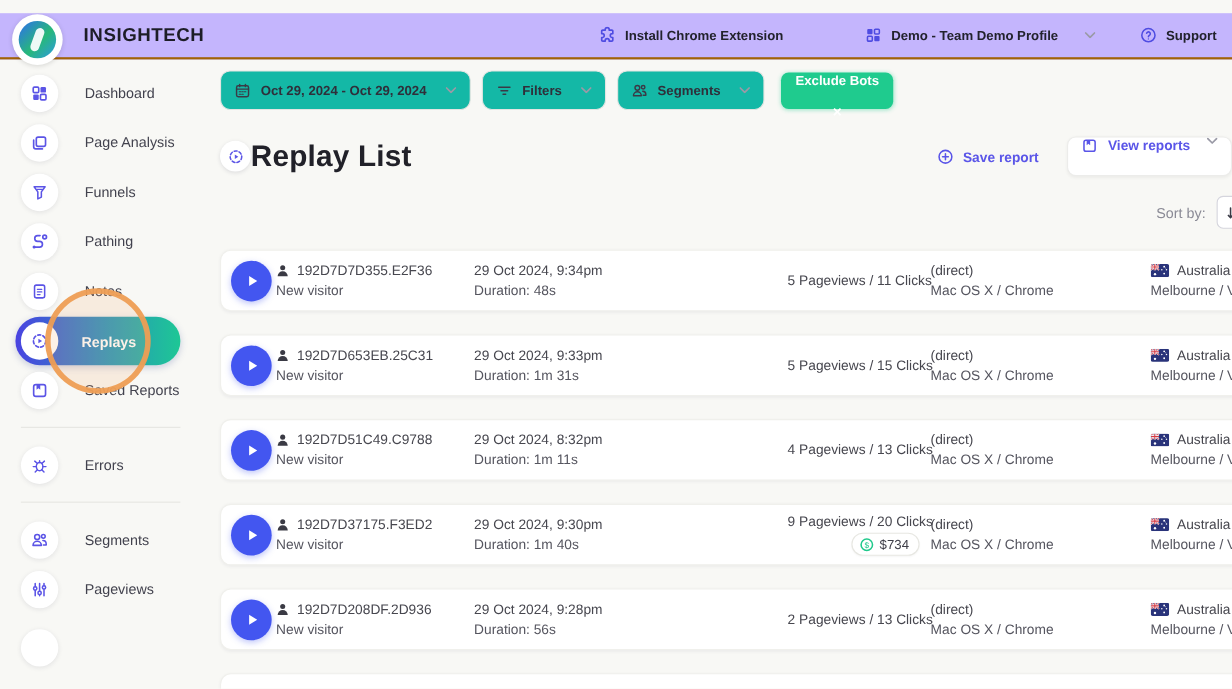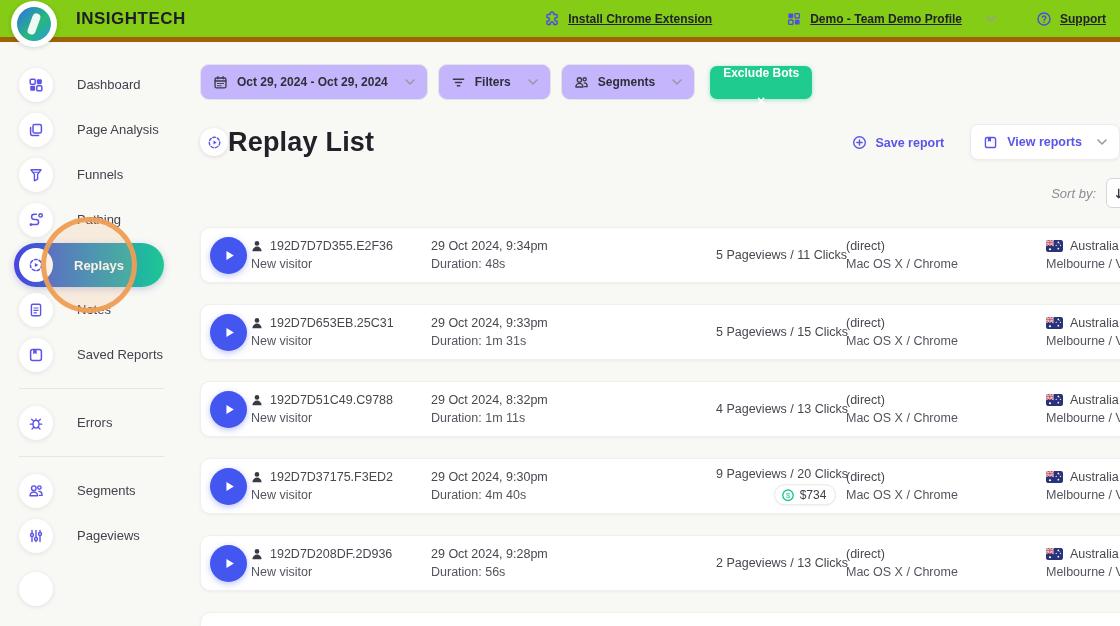--- a/index.html
+++ b/index.html
@@ -2,31 +2,31 @@
 <html><head>
 <meta charset="utf-8">
 <style>
   * { margin:0; padding:0; box-sizing:border-box; }
   html,body { width:1120px; height:626px; }
   body { position:relative; overflow:hidden; background:#f8f8f5; color:#24242e;
          font-family:"Liberation Sans", sans-serif; }
   svg { display:block; }
 
   
-  .header { position:absolute; top:0; left:0; width:1120px; height:42px; background:#84cc16;
-            border-bottom:5px solid #a16207; display:flex; align-items:center; z-index:30; }
+  .header { position:absolute; top:12px; left:0; width:1120px; height:42px; background:#c4b5fd;
+            border-bottom:2px solid #a16207; display:flex; align-items:center; z-index:30; }
   .logo-wrap { position:absolute; left:11px; top:1px; width:46px; height:46px; background:#fff;
                border-radius:50%; box-shadow:0 1px 5px rgba(0,0,0,.14); display:flex;
                align-items:center; justify-content:center; z-index:31; }
   .logo { width:34px; height:34px; border-radius:50%; position:relative; overflow:hidden;
           background:linear-gradient(135deg,#2f6df1 0%,#27b879 55%,#2e9ae0 100%); }
   .logo::after { content:""; position:absolute; left:13px; top:6px; width:8px; height:22px;
                  background:rgba(255,255,255,.92); border-radius:4px; transform:rotate(20deg); }
   .brand { margin-left:76px; font-size:17px; font-weight:bold; letter-spacing:.5px; color:#1d1d27; }
-  .header-right { margin-left:auto; display:flex; align-items:center; padding-right:14px;text-decoration:underline; }
+  .header-right { margin-left:auto; display:flex; align-items:center; padding-right:14px; }
   .h-action { display:flex; align-items:center; gap:8px; font-size:12px; font-weight:bold;
               color:#22222c; cursor:pointer; white-space:nowrap; }
   .h-action .acc { color:#4f4ce2; }
   .h-install { margin-right:74px; }
   .h-profile { margin-right:40px; }
   .h-profile .chev { margin-left:16px; color:#9a9aa6; }
 
   
   .sidebar { position:absolute; left:0; top:42px; width:196px; bottom:0; padding-top:20px; overflow:visible; }
   .sb-item { position:relative; height:45px; display:flex; align-items:center; padding-left:19px;
@@ -44,49 +44,49 @@
   .sb-item.active .sb-icon { box-shadow:none; }
   .annot { position:absolute; left:27px; top:-26px; width:96px; height:96px; border-radius:50%;
            border:5px solid rgba(238,158,84,.95); background:rgba(245,180,120,.18);
            z-index:6; pointer-events:none; }
   .sb-divider { height:1px; background:#e5e5e1; margin:11px 32px 11px 19px; }
   .sb-partial { margin-top:8px; }
 
   
   .main { position:absolute; left:196px; top:42px; width:924px; bottom:0; padding:22px 0 0 4px; }
   .toolbar { display:flex; align-items:center; gap:10px; }
-  .tb-btn { height:36px; background:#c4b5fd; border:1px solid #e3e5e2; border-radius:9px;
+  .tb-btn { height:36px; background:#14b8a6; border:1px solid #e3e5e2; border-radius:9px;
             display:flex; align-items:center; gap:9px; padding:0 12px; font-size:12px;
             font-weight:bold; color:#2f2f3a; cursor:pointer; white-space:nowrap; }
   .tb-btn .ic { color:#3a3a46; }
   .chev { color:#9a9aa6; }
   .tb-btn .chev { margin-left:8px; }
   .chip { height:33px; background:#1fcb8e; border-radius:7px; color:#fff; font-size:12px;
           font-weight:bold; display:flex; align-items:center; gap:14px; padding:0 13px;
           margin-left:5px; cursor:pointer; box-shadow:0 1px 4px rgba(31,203,142,.45);flex-direction:column; }
   .chip .x { font-size:14px; line-height:1; cursor:pointer; }
 
   .title-row { display:flex; align-items:center; margin-top:22px; height:40px; }
   .title-badge { width:28px; height:28px; border-radius:50%; background:#fff; color:#5b54e6;
                  box-shadow:0 1px 4px rgba(30,30,60,.13); display:flex; align-items:center;
                  justify-content:center; }
   .title-badge svg { width:15px; height:15px; }
   .page-title { font-size:27px; font-weight:bold; color:#212129; letter-spacing:.2px; }
   .title-actions { margin-left:auto; display:flex; align-items:center; gap:26px; }
   .save-report { display:flex; align-items:flex-end; gap:8px; color:#5a55e8; font-size:12.5px;
                  font-weight:bold; cursor:pointer; white-space:nowrap; }
   .view-reports { height:36px; background:#fff; border:1px solid #ececea; border-radius:8px;
-                  display:flex; align-items:center; gap:9px; padding:0 12px; color:#5a55e8;
+                  display:flex; gap:9px; padding:0 12px; color:#5a55e8;
                   font-size:12.5px; font-weight:bold; cursor:pointer; white-space:nowrap;
                   box-shadow:0 1px 3px rgba(0,0,0,.05); }
   .view-reports .chev { margin-left:6px; }
 
   .sort-row { margin-top:16px; display:flex; justify-content:flex-end; align-items:center;
               gap:10px; margin-right:-16px; }
-  .sort-label { color:#8b8b96; font-size:13px;font-style:italic; }
+  .sort-label { color:#8b8b96; font-size:13px; }
   .sort-btn { width:30px; height:30px; border:1px solid #d5d5dd; border-radius:6px; background:#fff;
               display:flex; align-items:center; justify-content:center; color:#3a3a46; cursor:pointer; }
 
   .replay-list { margin-top:19px; display:flex; flex-direction:column; gap:21px; }
   .replay-card { position:relative; width:944px; height:56px; background:#fff;
                  border:1px solid #f0f0ec; border-radius:10px; box-shadow:0 1px 3px rgba(25,25,60,.05); }
   .play-btn { position:absolute; left:9px; top:9px; width:37px; height:37px; border-radius:50%;
               background:#4356f0; display:flex; align-items:center; justify-content:center;
               cursor:pointer; box-shadow:0 2px 6px rgba(67,86,240,.35); }
   .play-btn svg { margin-left:2px; }
@@ -207,43 +207,43 @@
             <circle cx="3" cy="12.6" r="1.4" fill="currentColor" stroke="none"></circle>
             <circle cx="12.6" cy="3.4" r="1.7"></circle>
           </svg>
         </span>
         <span class="sb-label">Pathing</span>
       </div>
     </div>
 
     <div>
 
+      <div class="sb-item">
+
+        <span class="sb-icon">
+          <svg viewBox="0 0 16 16" fill="none" stroke="currentColor" stroke-width="1.4" stroke-linecap="round">
+            <rect x="3.4" y="2.2" width="9.2" height="11.6" rx="1.6"></rect>
+            <path d="M6 6 H10 M6 8.4 H10 M6 10.8 H8.4" stroke-width="1.2"></path>
+          </svg>
+        </span>
+        <span class="sb-label">Notes</span>
+      </div>
+    </div>
+
+    <div>
+
       <div class="sb-item active">
         <span class="annot"></span>
         <span class="sb-icon">
           <svg viewBox="0 0 16 16" fill="none" stroke="currentColor" stroke-width="1.5" stroke-linecap="round">
             <circle cx="8" cy="8" r="5.6" stroke-dasharray="2.8 2"></circle>
             <path d="M6.9 5.9 L10.3 8 6.9 10.1 Z" fill="currentColor" stroke="none"></path>
           </svg>
         </span>
         <span class="sb-label">Replays</span>
-      </div>
-    </div>
-
-    <div>
-
-      <div class="sb-item">
-
-        <span class="sb-icon">
-          <svg viewBox="0 0 16 16" fill="none" stroke="currentColor" stroke-width="1.4" stroke-linecap="round">
-            <rect x="3.4" y="2.2" width="9.2" height="11.6" rx="1.6"></rect>
-            <path d="M6 6 H10 M6 8.4 H10 M6 10.8 H8.4" stroke-width="1.2"></path>
-          </svg>
-        </span>
-        <span class="sb-label">Notes</span>
       </div>
     </div>
 
     <div>
 
       <div class="sb-item">
 
         <span class="sb-icon">
           <svg viewBox="0 0 16 16" fill="none" stroke="currentColor" stroke-width="1.5" stroke-linejoin="round">
             <rect x="2.6" y="2.6" width="10.8" height="10.8" rx="2"></rect>
@@ -598,21 +598,21 @@
               </svg>
             </span>
             <span>192D7D37175.F3ED2</span>
           </div>
           <div class="l2">New visitor</div>
         </div>
         <div class="col col-date">
           <div class="l1">
             <span>29 Oct 2024, 9:30pm</span>
           </div>
-          <div class="l2">Duration: 4m 40s</div>
+          <div class="l2">Duration: 1m 40s</div>
         </div>
         <div class="col col-activity">
           <div class="l1">
             <span>9 Pageviews / 20 Clicks</span>
           </div>
           <div class="l2">
             <span class="rev-badge">
               <span>
                 <svg width="14" height="14" viewBox="0 0 14 14" fill="none">
                   <circle cx="7" cy="7" r="5.2" stroke="#1fc98b" stroke-width="1.4"></circle>

